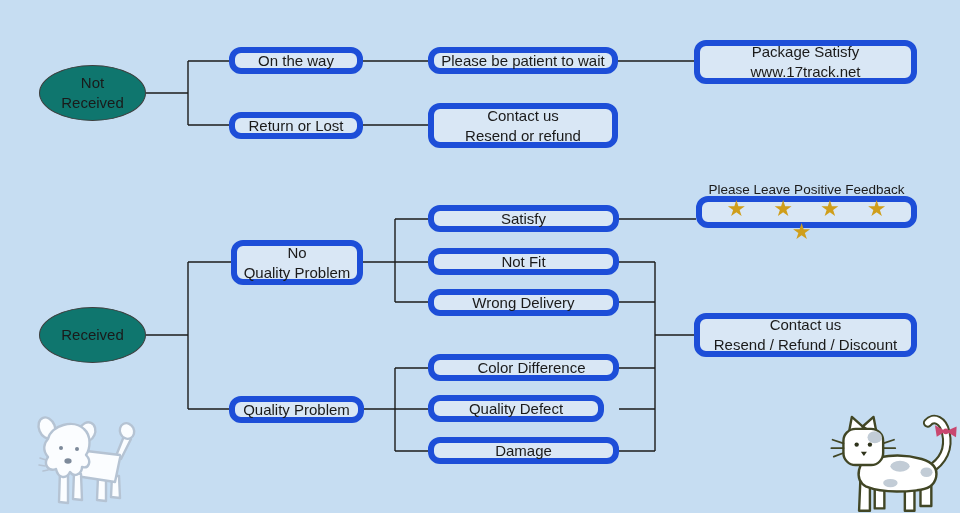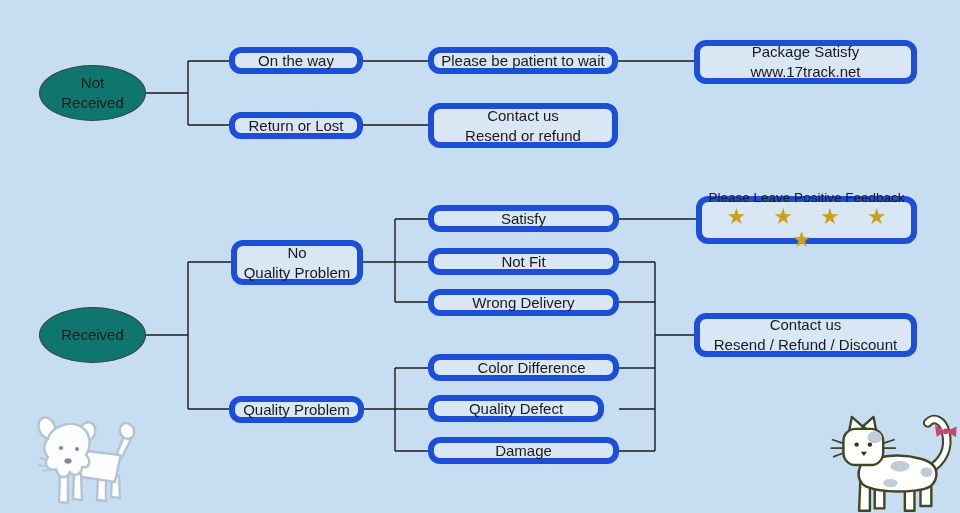--- a/index.html
+++ b/index.html
@@ -115,21 +115,21 @@
   </div>
 
   <div class="node rbox" style="left:428px;top:395px;width:176px;height:27px;">
     <span>Quality Defect</span>
   </div>
 
   <div class="node rbox" style="left:428px;top:437px;width:191px;height:27px;">
     <span>Damage</span>
   </div>
 
-  <div class="node rbox" style="left:696px;top:196px;width:221px;height:48px;">
+  <div class="node rbox" style="left:696px;top:196px;width:221px;height:32px;">
     <span class="feedback-title">Please Leave Positive Feedback</span>
     <span class="stars">★ ★ ★ ★ ★</span>
   </div>
 
   <div class="node rbox" style="left:694px;top:313px;width:223px;height:44px;">
     <span>Contact us</span>
     <span>Resend / Refund / Discount</span>
   </div>
 
   <svg class="decor" style="left:20px;top:412px;" width="122" height="100" viewBox="0 0 122 100">

